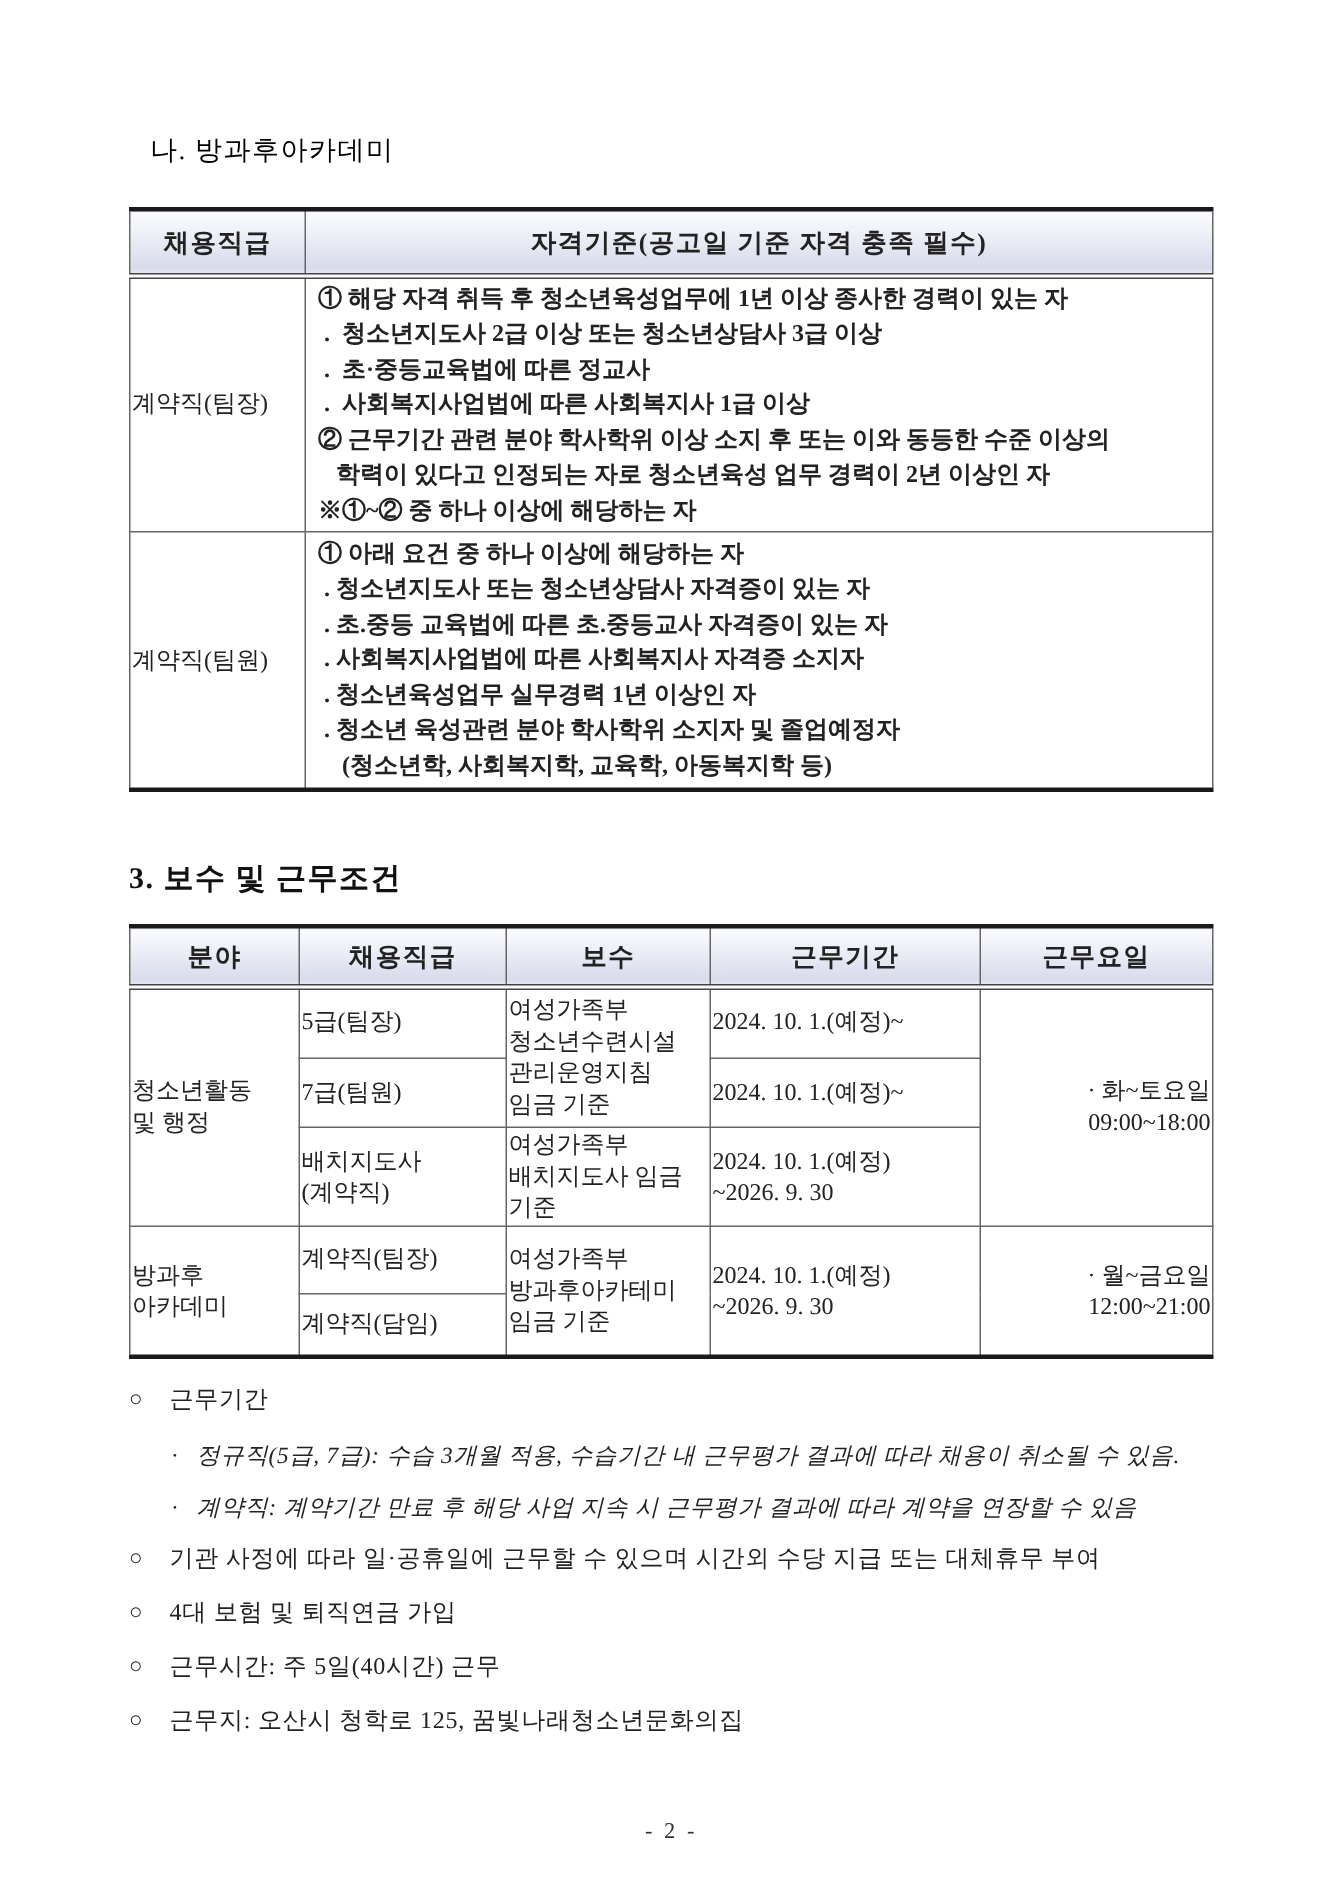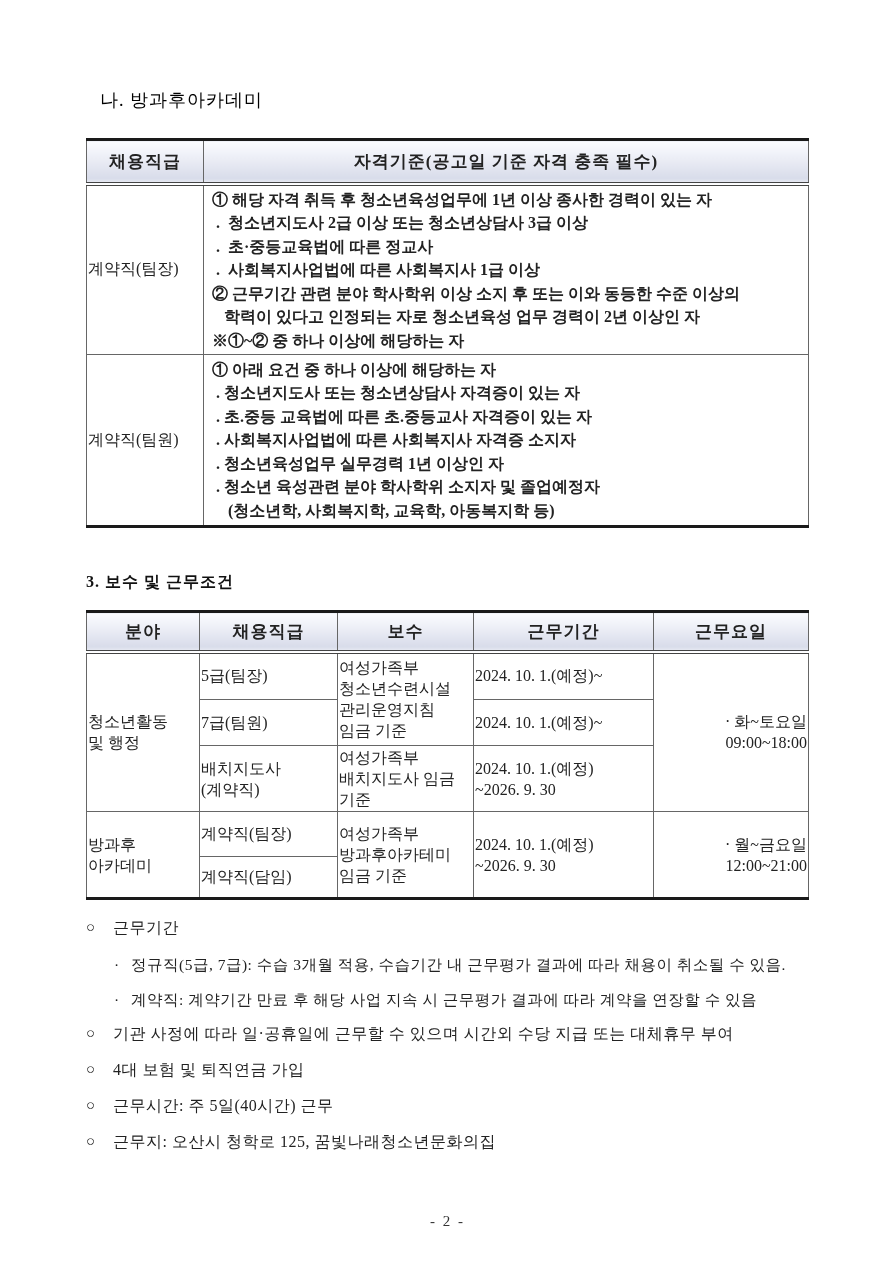--- a/index.html
+++ b/index.html
@@ -10,21 +10,21 @@
     font-family:"Liberation Serif","DejaVu Serif",serif;
     color:#222;
     overflow:hidden;
     box-sizing:border-box;
   }
   .content{position:absolute;left:86px;top:88px;width:724px;}
   .pre{white-space:pre-wrap;}
 
   
   .h-sub{font-size:18px;font-weight:normal;letter-spacing:1px;margin:0 0 0 14px;color:#000000;}
-  .h-num{font-size:16px;font-weight:bold;letter-spacing:1px;color:#111;margin:0;}
+  .h-num{font-size:20px;font-weight:bold;letter-spacing:1px;color:#111;margin:0;}
 
   
   table{border-collapse:collapse;table-layout:fixed;width:722px;
         border-top:3px solid #1a1a1a;border-bottom:3px solid #1a1a1a;
         border-left:1px solid #777;border-right:1px solid #777;}
   th,td{border:1px solid #666;font-size:16px;color:#222;box-sizing:border-box;}
   th{
     background:linear-gradient(180deg,#fbfcff 0%,#eceef6 40%,#d8dcea 90%,#e7e9f2 100%);
     font-weight:bold;font-size:17px;letter-spacing:1px;
     border-bottom:4px double #444;
@@ -38,21 +38,21 @@
   .days-cell{text-align:right;padding-left:5px;}
 
   
   .notes{margin-top:14px;width:740px;}
   .note-item{display:flex;align-items:flex-start;margin-bottom:9px;font-size:16px;line-height:27px;}
   .note-marker{width:27px;flex:0 0 27px;font-size:15px;line-height:27px;}
   .note-text{flex:1;letter-spacing:0.5px;}
   .subnotes{margin:2px 0 6px 28px;}
   .subnote-item{display:flex;align-items:flex-start;margin-bottom:6px;font-size:15.5px;line-height:29px;}
   .subnote-marker{width:17px;flex:0 0 17px;text-align:left;}
-  .subnote-text{flex:1;letter-spacing:0.5px;}
+  .subnote-text{flex:1;letter-spacing:0.5px;font-style:italic;}
 
   .h4-block{margin-top:44px;}
   .footer{position:absolute;left:0;right:0;bottom:36px;text-align:center;font-size:15px;color:#333;letter-spacing:2px;}
   .spacer-a{height:26px;}
   .spacer-b{height:44px;}
   .spacer-c{height:17px;}
 </style>
 </head>
 <body>
 

